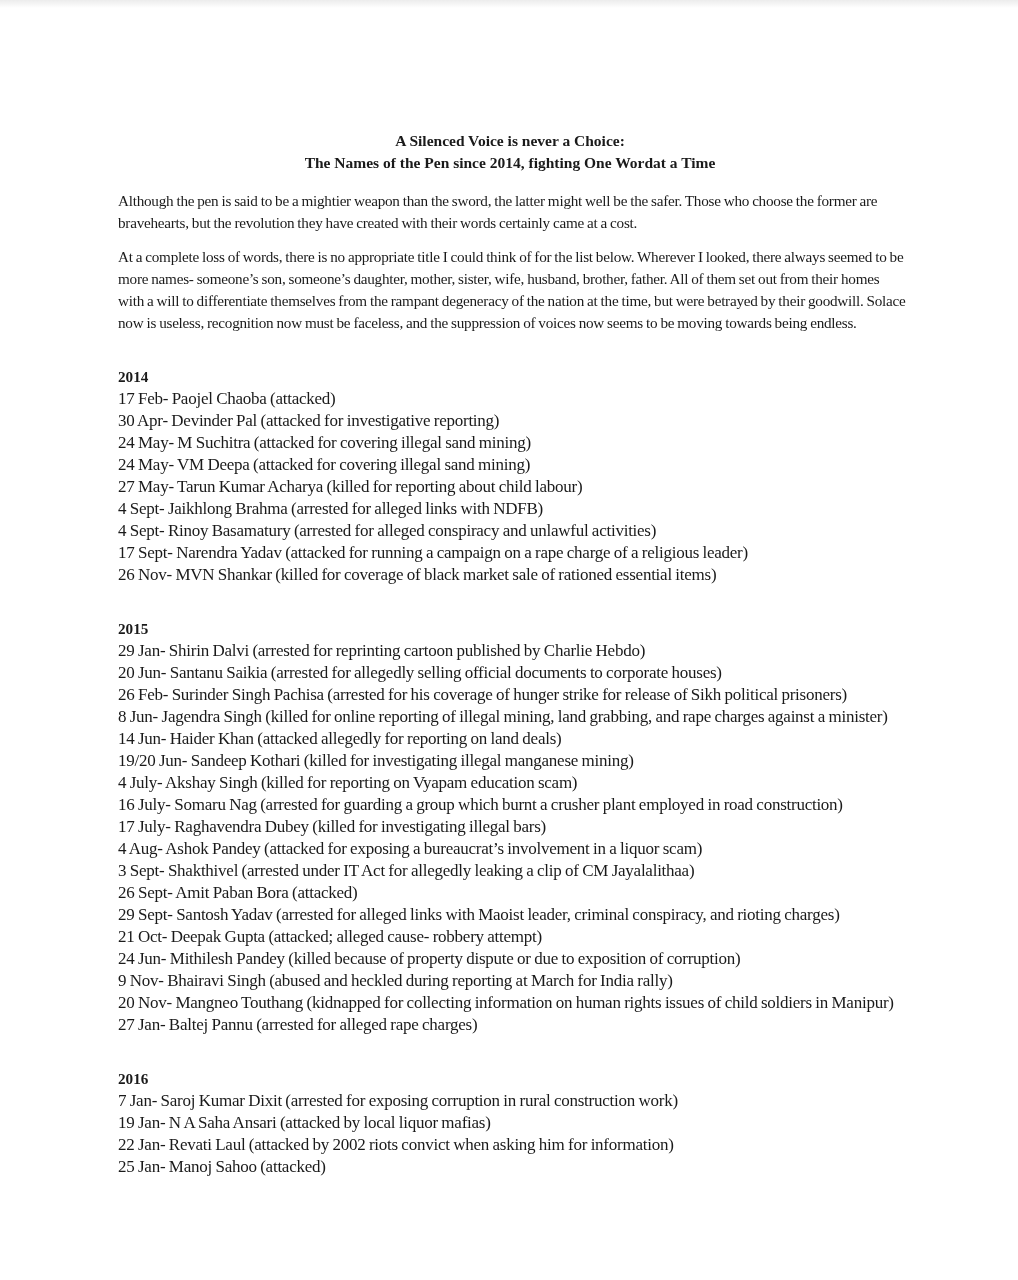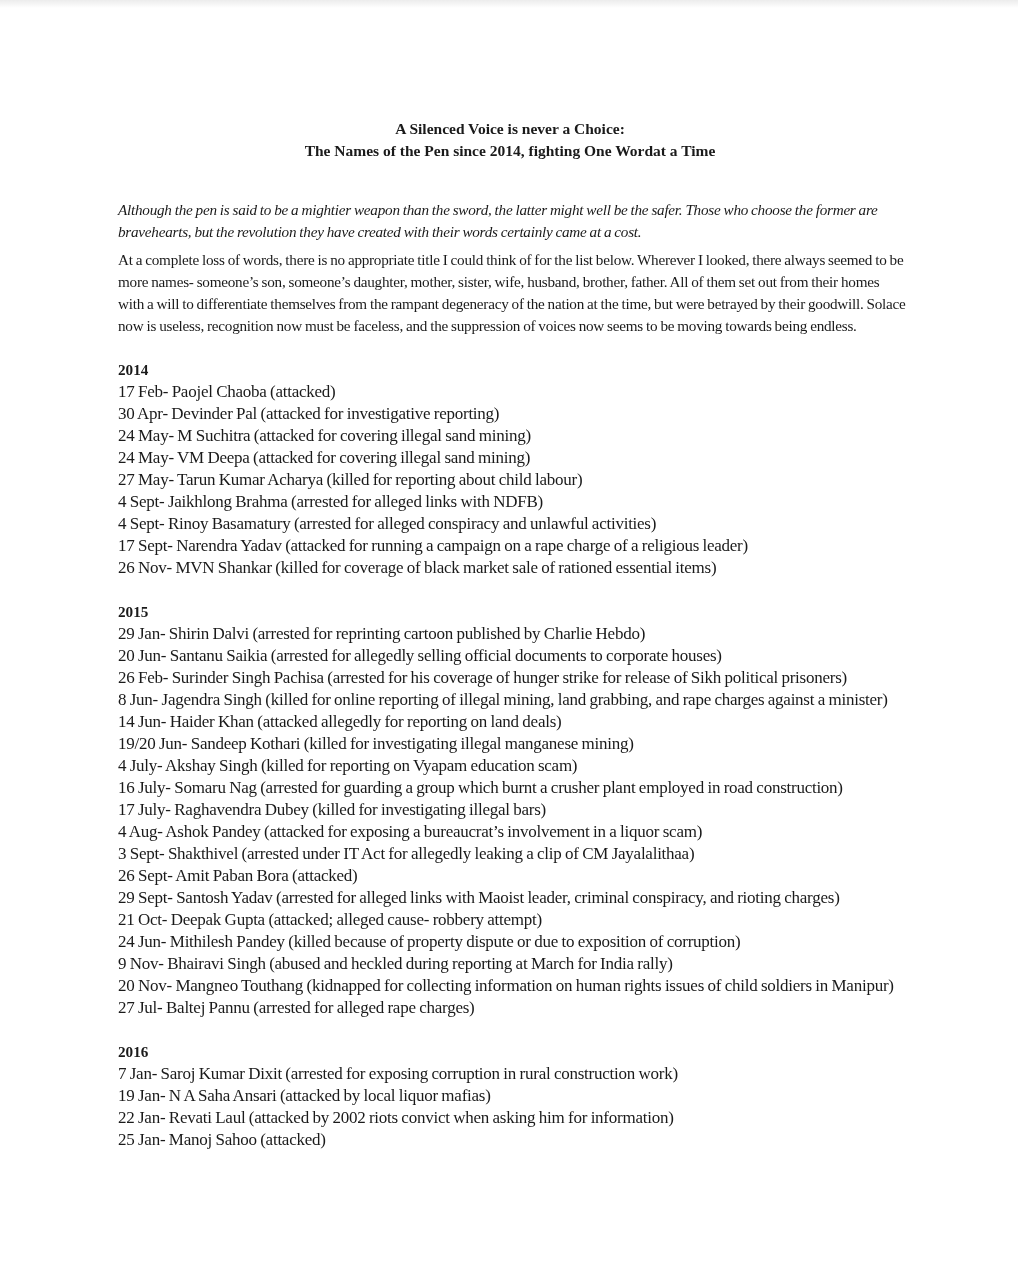--- a/index.html
+++ b/index.html
@@ -17,41 +17,41 @@
   }
   .top-shade {
     position: absolute;
     left: 0; top: 0; right: 0;
     height: 8px;
     background: linear-gradient(#ececec, #ffffff);
   }
   .page {
     position: absolute;
     left: 118px;
-    top: 118px;
+    top: 130px;
     width: 790px;
   }
   .title-block {
     text-align: center;
     font-weight: bold;
     font-size: 15.5px;
     line-height: 22px;
     margin-left: -6px;
   }
   .title-line { display: block; }
   .para {
     font-size: 15.2px;
     line-height: 22px;
     margin: 0;
     letter-spacing: -0.25px;
     word-spacing: -0.5px;
   }
-  .para.p1 { margin-top: 37px; font-style: italic; }
-  .para.p2 { margin-top: 6px; }
-  .section { margin-top: 22px; }
+  .para.p1 { margin-top: 16px; }
+  .para.p2 { margin-top: 12px; }
+  .section { margin-top: 32px; }
   .year {
     font-weight: bold;
     font-size: 15.2px;
     line-height: 22px;
   }
   .entry {
     font-size: 17px;
     line-height: 22px;
     letter-spacing: -0.25px;
     word-spacing: -0.5px;
@@ -98,21 +98,21 @@
     <div class="entry">16 July- Somaru Nag (arrested for guarding a group which burnt a crusher plant employed in road construction)</div>
     <div class="entry">17 July- Raghavendra Dubey (killed for investigating illegal bars)</div>
     <div class="entry">4 Aug- Ashok Pandey (attacked for exposing a bureaucrat’s involvement in a liquor scam)</div>
     <div class="entry">3 Sept- Shakthivel (arrested under IT Act for allegedly leaking a clip of CM Jayalalithaa)</div>
     <div class="entry">26 Sept- Amit Paban Bora (attacked)</div>
     <div class="entry">29 Sept- Santosh Yadav (arrested for alleged links with Maoist leader, criminal conspiracy, and rioting charges)</div>
     <div class="entry">21 Oct- Deepak Gupta (attacked; alleged cause- robbery attempt)</div>
     <div class="entry">24 Jun- Mithilesh Pandey (killed because of property dispute or due to exposition of corruption)</div>
     <div class="entry">9 Nov- Bhairavi Singh (abused and heckled during reporting at March for India rally)</div>
     <div class="entry">20 Nov- Mangneo Touthang (kidnapped for collecting information on human rights issues of child soldiers in Manipur)</div>
-    <div class="entry">27 Jul- Baltej Pannu (arrested for alleged rape charges)</div>
+    <div class="entry">27 Jan- Baltej Pannu (arrested for alleged rape charges)</div>
   </div>
 
   <div class="section">
     <div class="year">2016</div>
     <div class="entry">7 Jan- Saroj Kumar Dixit (arrested for exposing corruption in rural construction work)</div>
     <div class="entry">19 Jan- N A Saha Ansari (attacked by local liquor mafias)</div>
     <div class="entry">22 Jan- Revati Laul (attacked by 2002 riots convict when asking him for information)</div>
     <div class="entry">25 Jan- Manoj Sahoo (attacked)</div>
   </div>
 

